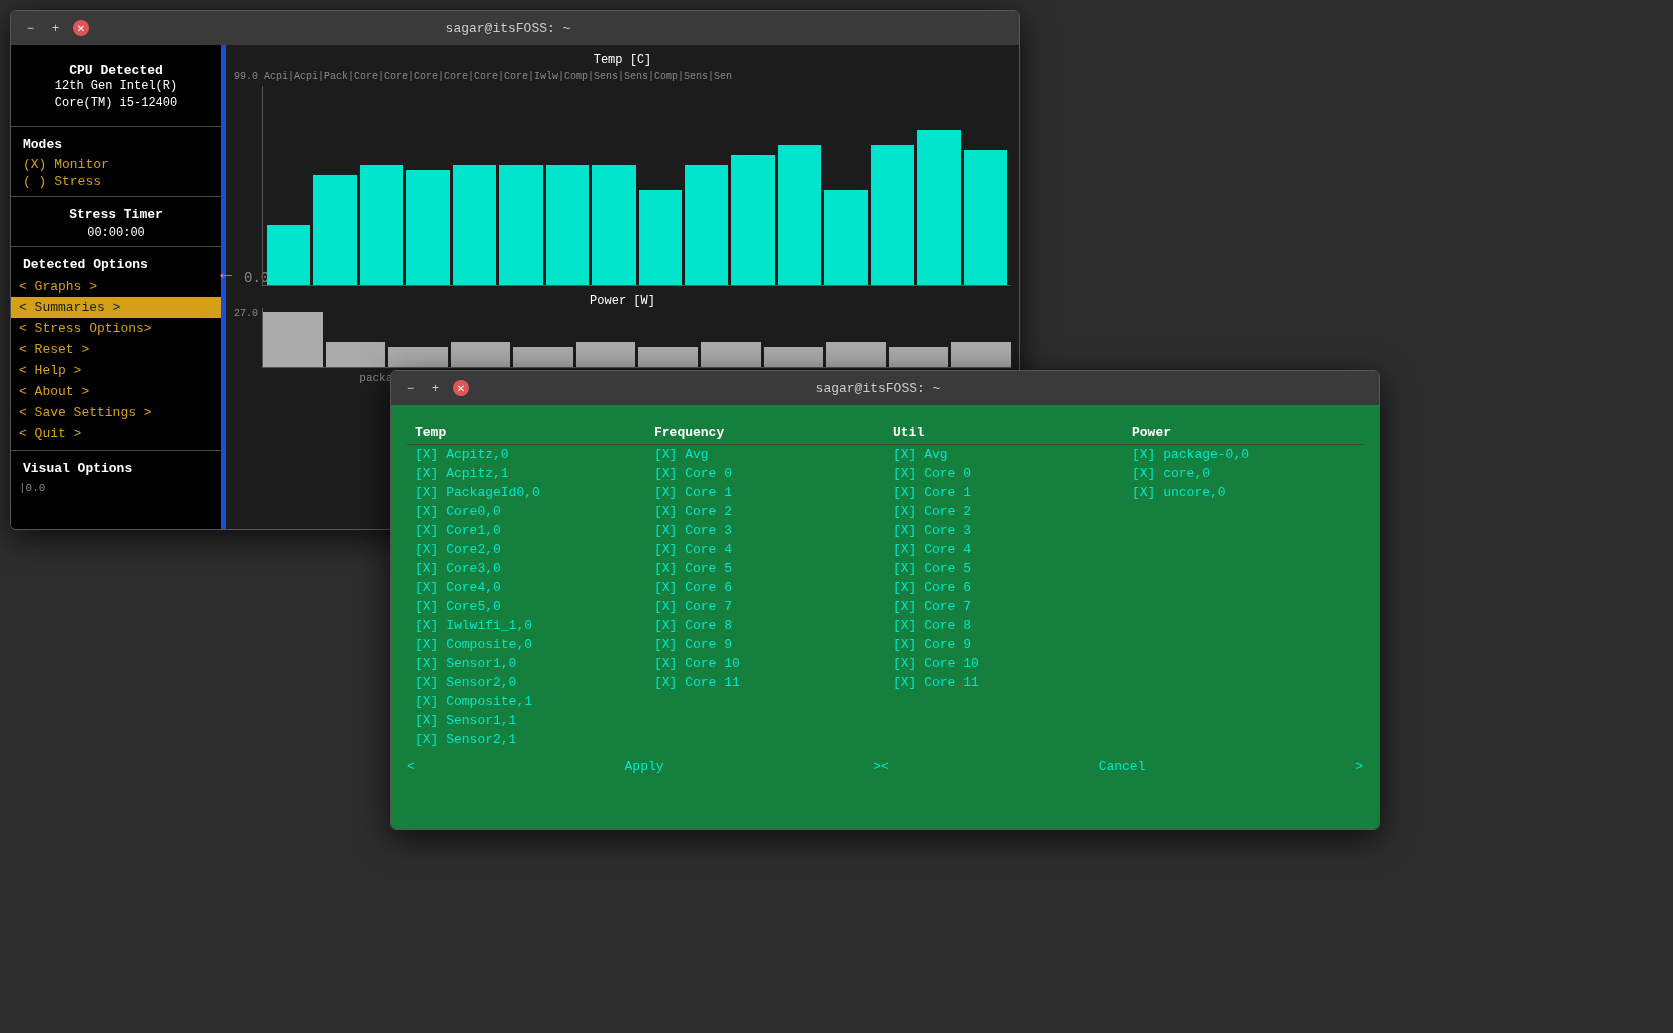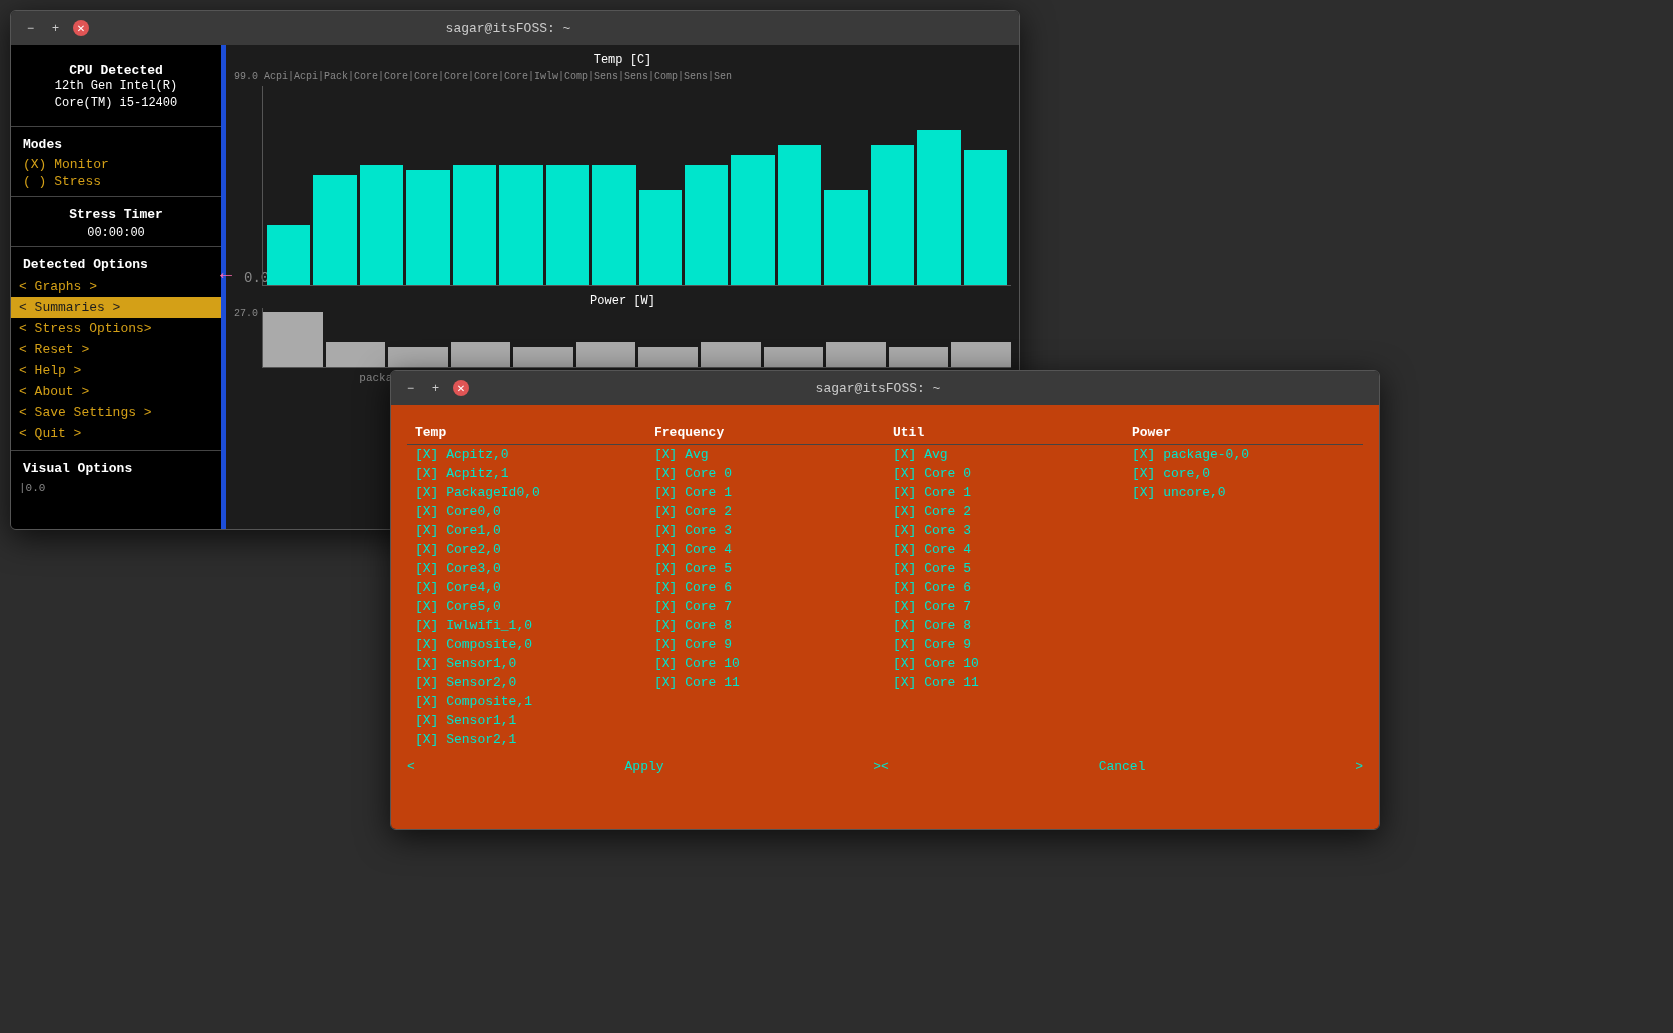--- a/index.html
+++ b/index.html
@@ -186,21 +186,21 @@
 
     
     .dialog-terminal {
       top: 370px;
       left: 390px;
       width: 990px;
       height: 460px;
     }
 
     .dialog-content {
-      background: #c2410c;
+      background: #15803d;
       height: calc(100% - 34px);
       padding: 16px;
       overflow: hidden;
     }
 
     .dialog-table {
       width: 100%;
       border-collapse: collapse;
       font-size: 13px;
     }

